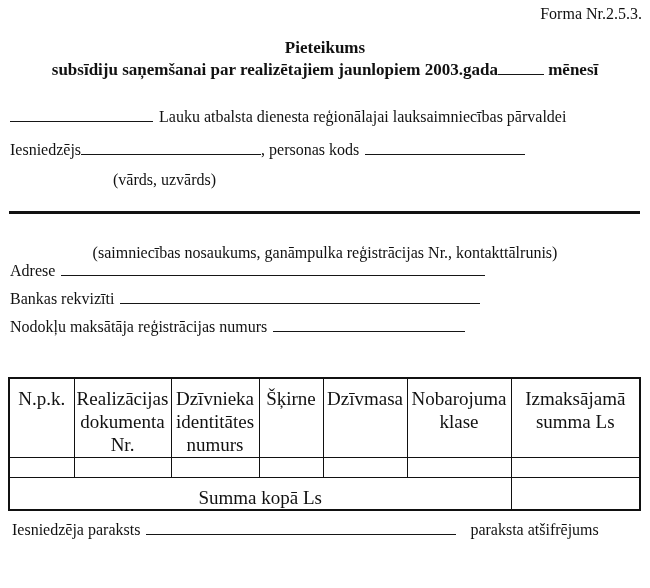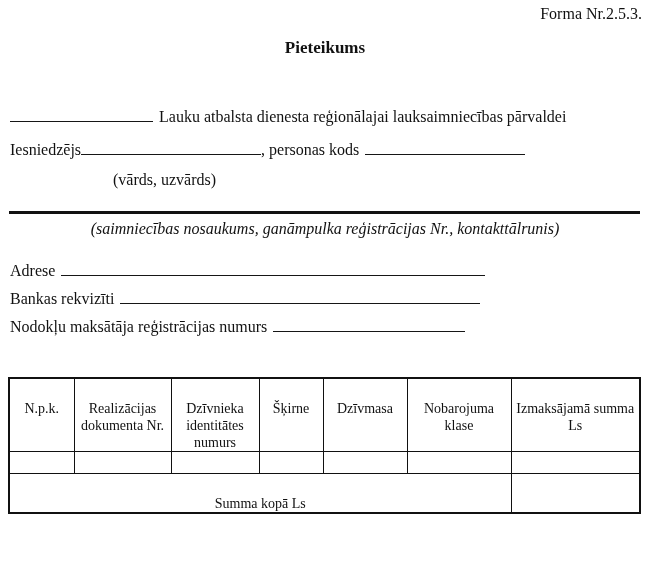--- a/index.html
+++ b/index.html
@@ -45,60 +45,61 @@
   .recipient-line { top: 106px; left: 10px; }
   .applicant-line { top: 139px; left: 10px; }
   .vards-hint     { top: 171px; left: 113px; }
 
   .rule {
     position: absolute;
     top: 211px; left: 9px;
     width: 631px; height: 3px;
     background: #111111;
   }
-  .farm-hint   { top: 220px; font-style: italic; }
+  .farm-hint   { top: 244px; }
   .addr-line   { top: 260px; left: 10px; }
   .bank-line   { top: 288px; left: 10px; }
   .tax-line    { top: 316px; left: 10px; }
 
   table.livestock {
     position: absolute;
     top: 377px; left: 8px;
     width: 631px;
     border-collapse: collapse;
     border: 2px solid #111111;
     table-layout: fixed;
   }
   table.livestock th, table.livestock td {
     border: 1px solid #111111;
     font-weight: normal;
-    font-size: 14px;
+    font-size: 19px;
     text-align: center;
     vertical-align: top;
-    padding: 21px 2px 0 2px;
+    padding: 8px 2px 0 2px;
     line-height: 1.22;
     overflow: hidden;
   }
   tr.hdr    { height: 62px; }
   tr.empty  { height: 20px; }
   tr.total  { height: 23px; }
   td.total-label { font-size: 17px; vertical-align: middle; padding: 0; }
 
   .signature-line { top: 519px; left: 12px; }
   .date-line      { top: 561px; left: 12px; }
 </style>
 </head>
 <body>
 
 <div class="page">
 
   <div class="abs form-no">Forma Nr.2.5.3.</div>
 
   <div class="abs center title-line bold">Pieteikums</div>
 
+  <div class="abs center subtitle-line bold"><span>subsīdiju saņemšanai par realizētajiem jaunlopiem 2003.gada</span><span class="blank w-month"></span> <span>mēnesī</span></div>
 
   <div class="abs recipient-line"><span class="blank w-recip"></span><span>Lauku atbalsta dienesta reģionālajai lauksaimniecības pārvaldei</span></div>
 
   <div class="abs applicant-line"><span>Iesniedzējs</span><span class="blank w-applic"></span><span>, personas kods</span><span class="blank w-pcode"></span></div>
 
   <div class="abs vards-hint">(vārds, uzvārds)</div>
 
   <div class="rule"></div>
 
   <div class="abs center farm-hint">(saimniecības nosaukums, ganāmpulka reģistrācijas Nr., kontakttālrunis)</div>
@@ -140,15 +141,16 @@
         <td></td>
         <td></td>
       </tr>
       <tr class="total">
         <td colspan="6" class="total-label">Summa kopā Ls</td>
         <td></td>
       </tr>
     </tbody>
   </table>
 
+  <div class="abs signature-line"><span>Iesniedzēja paraksts</span><span class="blank w-sign"></span><span>paraksta atšifrējums</span></div>
 
 
 </div>
 
 </body></html>

